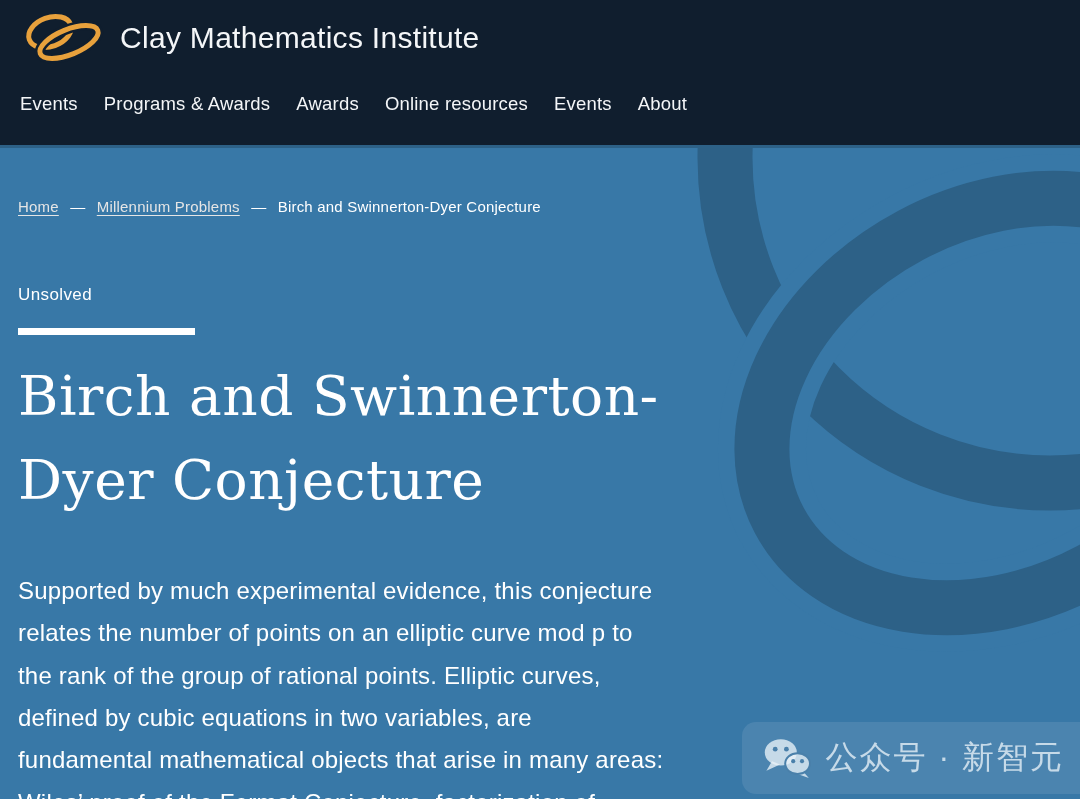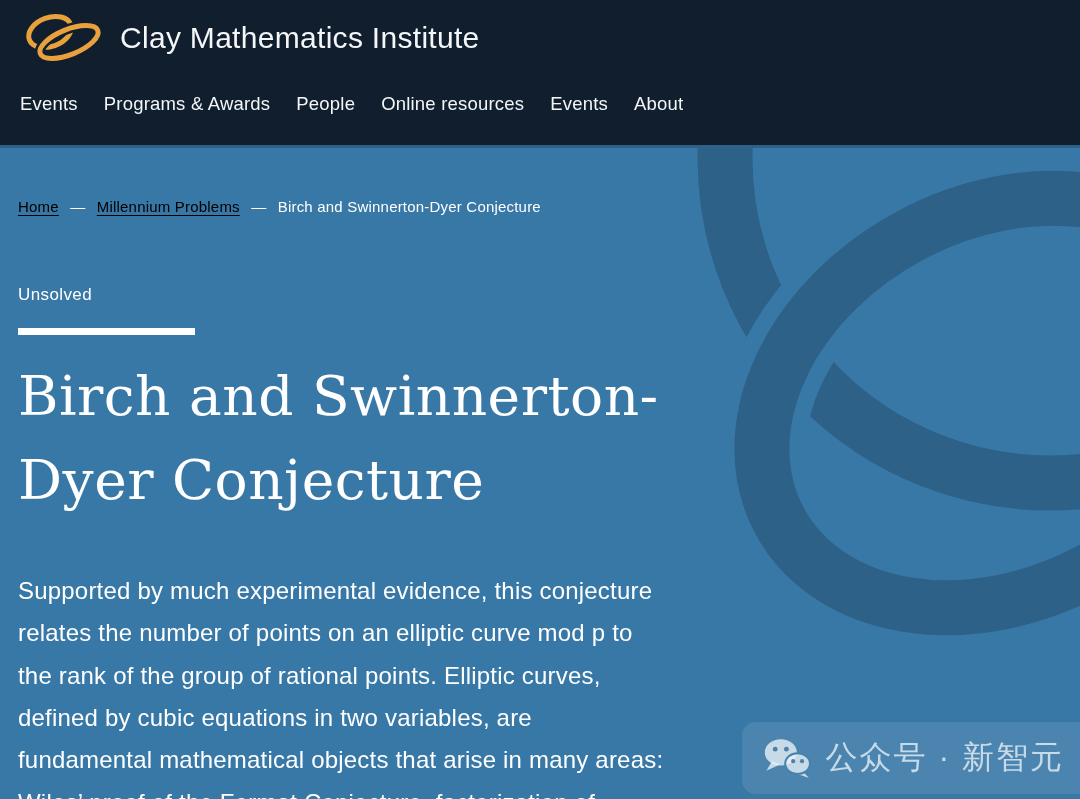--- a/index.html
+++ b/index.html
@@ -67,21 +67,21 @@
   }
   .content { position: relative; z-index: 1; }
 
   .breadcrumb {
     margin-top: 50px;
     font-size: 15px;
     letter-spacing: 0.2px;
     color: #ffffff;
   }
   .breadcrumb a {
-    color: #000000;
+    color: #e5e5e5;
     text-decoration: underline;
     text-underline-offset: 3px;
     cursor: pointer;
   }
   .breadcrumb .sep { margin: 0 7px; }
 
   .status {
     margin-top: 70px;
     font-size: 17px;
     letter-spacing: 0.4px;
@@ -142,21 +142,21 @@
       <svg viewBox="0 0 84 58" fill="none">
         <ellipse cx="30" cy="23" rx="22" ry="14.5" transform="rotate(-20 30 23)" stroke="#e8a13c" stroke-width="5"></ellipse>
         <ellipse cx="49" cy="33" rx="31" ry="12.5" transform="rotate(-22 49 33)" stroke="#101e2e" stroke-width="10"></ellipse>
         <ellipse cx="49" cy="33" rx="31" ry="12.5" transform="rotate(-22 49 33)" stroke="#e8a13c" stroke-width="5"></ellipse>
       </svg>
       <span class="site-title">Clay Mathematics Institute</span>
     </div>
     <nav>
       <a class="nav-item">Events</a>
       <a class="nav-item">Programs &amp; Awards</a>
-      <a class="nav-item">People</a>
+      <a class="nav-item">Awards</a>
       <a class="nav-item">Online resources</a>
       <a class="nav-item">Events</a>
       <a class="nav-item">About</a>
     </nav>
   </header>
 
   <main>
 
     <svg class="bg-knot" viewBox="0 0 1080 651" fill="none">
 

